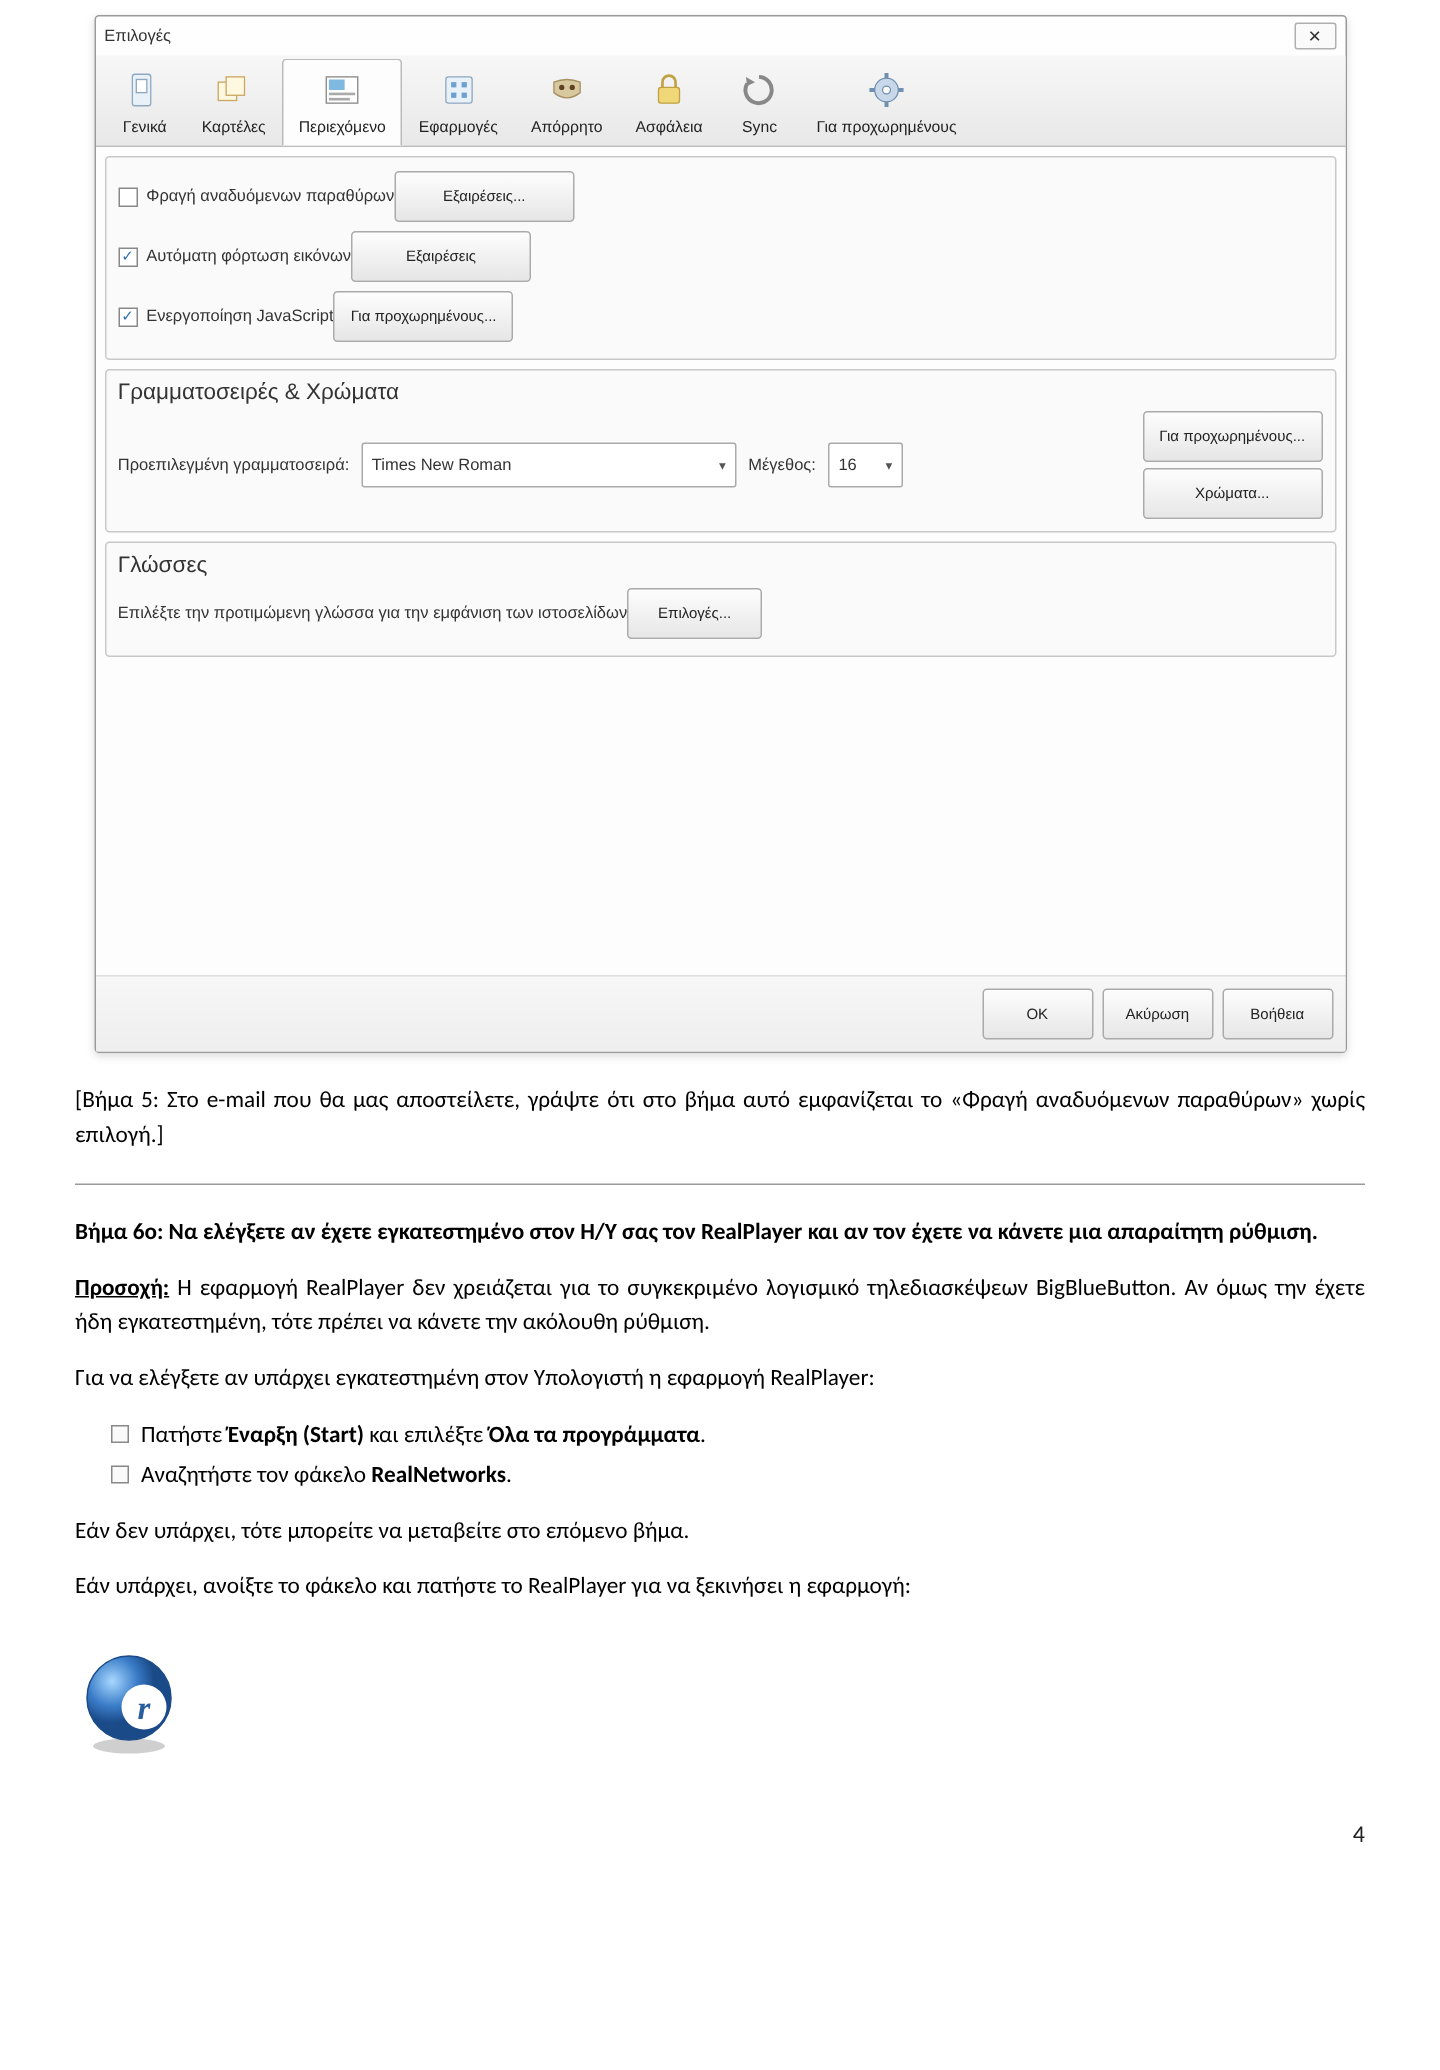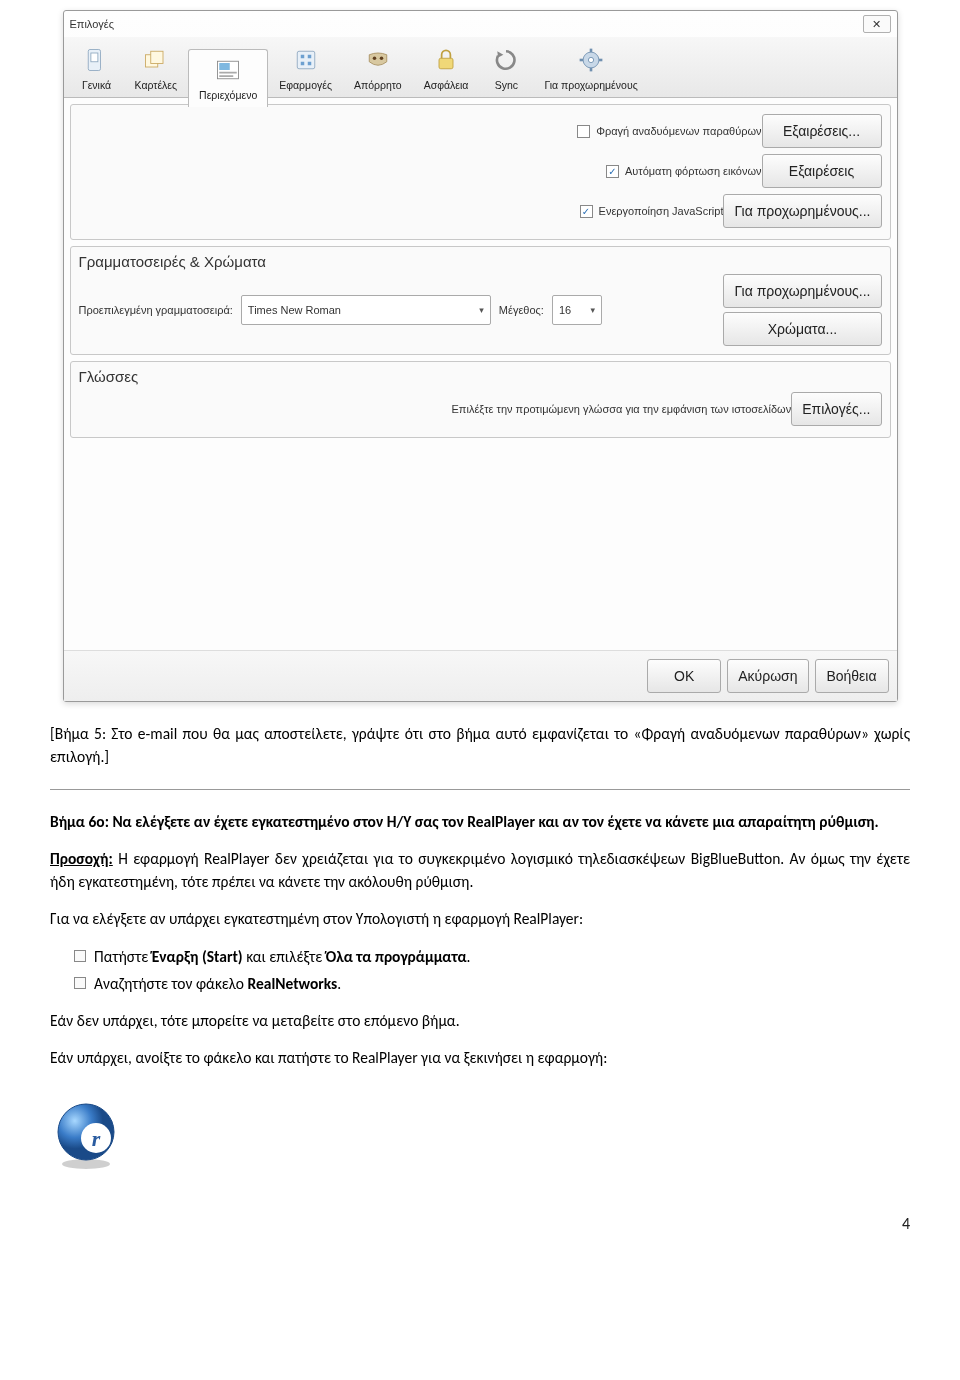--- a/index.html
+++ b/index.html
@@ -58,21 +58,21 @@
       cursor: pointer;
       border: 1px solid transparent;
       border-bottom: none;
       border-radius: 3px 3px 0 0;
       gap: 3px;
     }
     .tab.active {
       border-color: #bbb;
       background: #fdfdfd;
       position: relative;
-      top: 10px;
+      top: 0;
     }
     .tab-icon {
       width: 32px;
       height: 32px;
       display: flex;
       align-items: center;
       justify-content: center;
     }
     .tab-icon svg { width: 28px; height: 28px; }
     .panel {
@@ -82,21 +82,21 @@
     .group {
       border: 1px solid #c8c8c8;
       border-radius: 3px;
       background: #fafafa;
       margin-bottom: 6px;
       padding: 6px 8px 8px 8px;
     }
     .row {
       display: flex;
       align-items: center;
-      justify-content: flex-end;
+      justify-content: flex-start;
       padding: 3px 0;
       font-size: 11px;
       color: #333;
     }
     .row-left { display: flex; align-items: center; gap: 6px; }
     .checkbox {
       width: 13px; height: 13px;
       border: 1px solid #888;
       background: #fff;
       display: inline-flex;
@@ -104,21 +104,21 @@
       justify-content: center;
       font-size: 10px;
       color: #2a6fb5;
     }
     .btn {
       min-width: 120px;
       height: 15px;
       border: 1px solid #aaa;
       border-radius: 3px;
       background: linear-gradient(#fdfdfd, #e6e6e6);
-      font-size: 14px;
+      font-size: 10px;
       color: #222;
       padding: 16px 10px;
       cursor: pointer;
       display: inline-flex;
       align-items: center;
       justify-content: center;
     }
     .group-title {
       font-size: 15px;
       color: #333;

